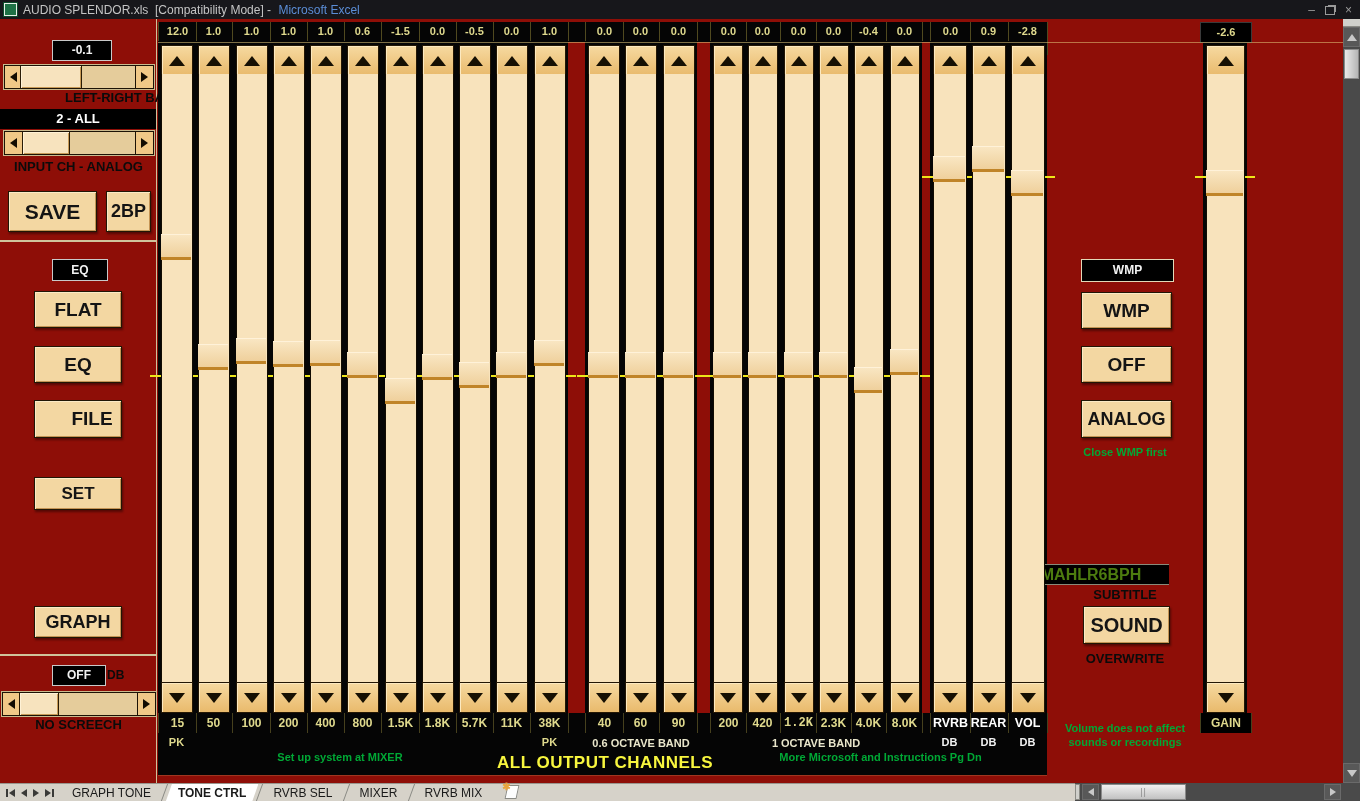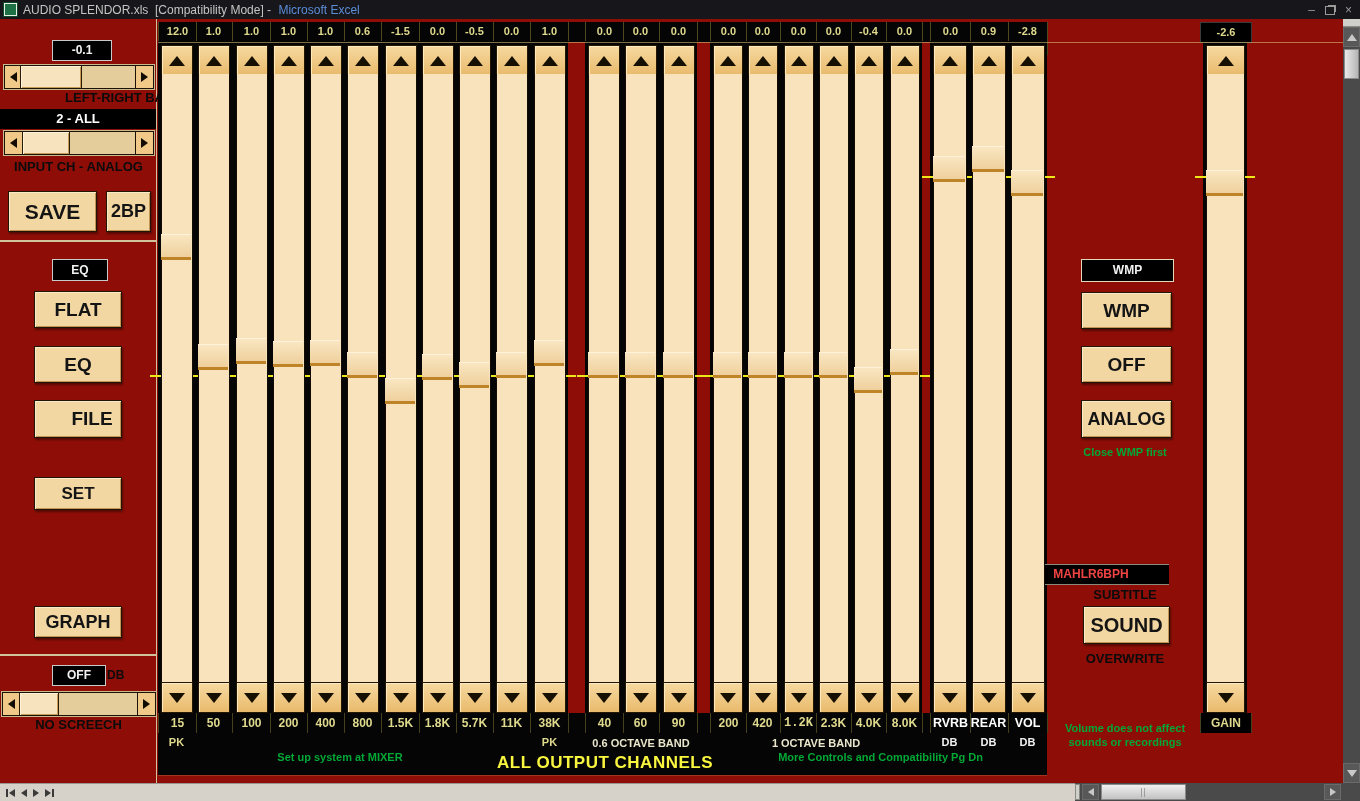--- a/index.html
+++ b/index.html
@@ -423,29 +423,29 @@
       <div class="vbtn" style="left: 1206px; top: 682px; width: 37px; height: 29px;">
         <span class="tri-dn"></span>
       </div>
       <div class="freq-cell first boxed" style="left: 1200px; top: 713px; width: 50px; height: 20px; line-height: 20px;">GAIN</div>
       <div class="hairline" style="left: 158px; top: 42px; width: 1185px; height: 1px;"></div>
       <div class="hairline" style="left: 158px; top: 775px; width: 889px; height: 1px; opacity: 0.4;"></div>
     </div>
 
   <div class="greennote" style="left:240px;top:751px;width:200px;">Set up system at MIXER</div>
   <div class="channels-title" style="left:430px;top:753px;width:350px;">ALL OUTPUT CHANNELS</div>
-  <div class="greennote" style="left:768px;top:751px;width:225px;">More Controls and Compatibility Pg Dn</div>
+  <div class="greennote" style="left:768px;top:751px;width:225px;">More Microsoft and Instructions Pg Dn</div>
 
   <div class="blackbox" style="left:1081px;top:259px;width:91px;height:21px;line-height:21px;border-color:#E3D9B8;">WMP</div>
   <button class="tanbtn" style="left:1081px;top:292px;width:91px;height:37px;font-size:19px;">WMP</button>
   <button class="tanbtn" style="left:1081px;top:346px;width:91px;height:37px;font-size:19px;">OFF</button>
   <button class="tanbtn" style="left:1081px;top:400px;width:91px;height:38px;font-size:18px;">ANALOG</button>
   <div class="greennote" style="left:1047px;top:446px;width:156px;">Close WMP first</div>
 
-  <div class="blackbar" style="left:1013px;top:564px;width:156px;height:19px;line-height:19px;color:#ef4444;font-size:12px;border-top:1px solid #8a8a7a;border-bottom:1px solid #8a8a7a;">MAHLR6BPH</div>
+  <div class="blackbar" style="left:1013px;top:564px;width:156px;height:19px;line-height:19px;color:#4d7c0f;font-size:16px;border-top:1px solid #8a8a7a;border-bottom:1px solid #8a8a7a;">MAHLR6BPH</div>
   <div class="lbl" style="left:1047px;top:587px;width:156px;">SUBTITLE</div>
   <button class="tanbtn" style="left:1083px;top:606px;width:87px;height:38px;font-size:20px;">SOUND</button>
   <div class="lbl" style="left:1047px;top:651px;width:156px;">OVERWRITE</div>
   <div class="greennote" style="left:1047px;top:722px;width:156px;">Volume does not affect</div>
   <div class="greennote" style="left:1047px;top:736px;width:156px;">sounds or recordings</div>
 
   <div class="vscroll">
     <div class="vs-split"></div>
     <div class="vs-btn" style="top:8px;">
         <span class="vs-tri-u"></span>
@@ -464,20 +464,35 @@
       <span style="display:flex;">
           <span class="navtri nav-l"></span>
         </span>
       <span style="display:flex;">
           <span class="navtri nav-r"></span>
         </span>
       <span class="navbar-r">
           <span class="navtri nav-r"></span>
         </span>
     </div>
+    <div id="tabs">
+        <span class="sheet-tab">GRAPH TONE</span>
+        <span class="tab-sep"></span>
+        <span class="sheet-tab active">TONE CTRL</span>
+        <span class="tab-sep"></span>
+        <span class="sheet-tab">RVRB SEL</span>
+        <span class="tab-sep"></span>
+        <span class="sheet-tab">MIXER</span>
+        <span class="tab-sep"></span>
+        <span class="sheet-tab">RVRB MIX</span>
+        <span class="insitem">
+          <span class="inspage"></span>
+          <span class="insstar">✱</span>
+        </span>
+      </div>
   </div>
 
   <div class="hscroll">
     <div class="hs-div"></div>
     <div class="hs-btn" style="left:7px;">
         <span class="hs-tri-l"></span>
       </div>
     <div class="hs-thumb">
         <span class="grip">||</span>
       </div>

